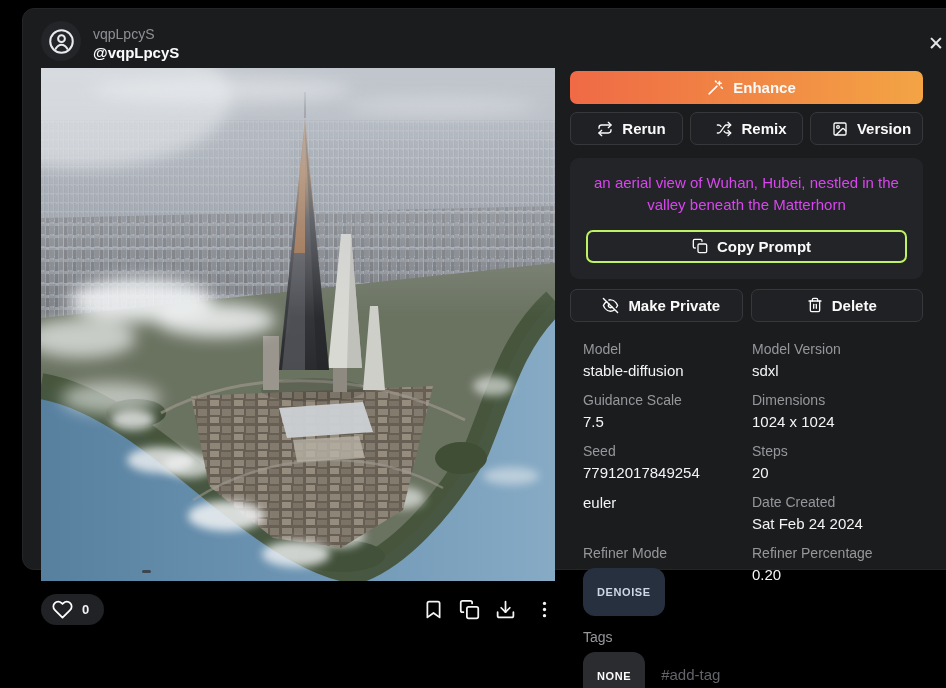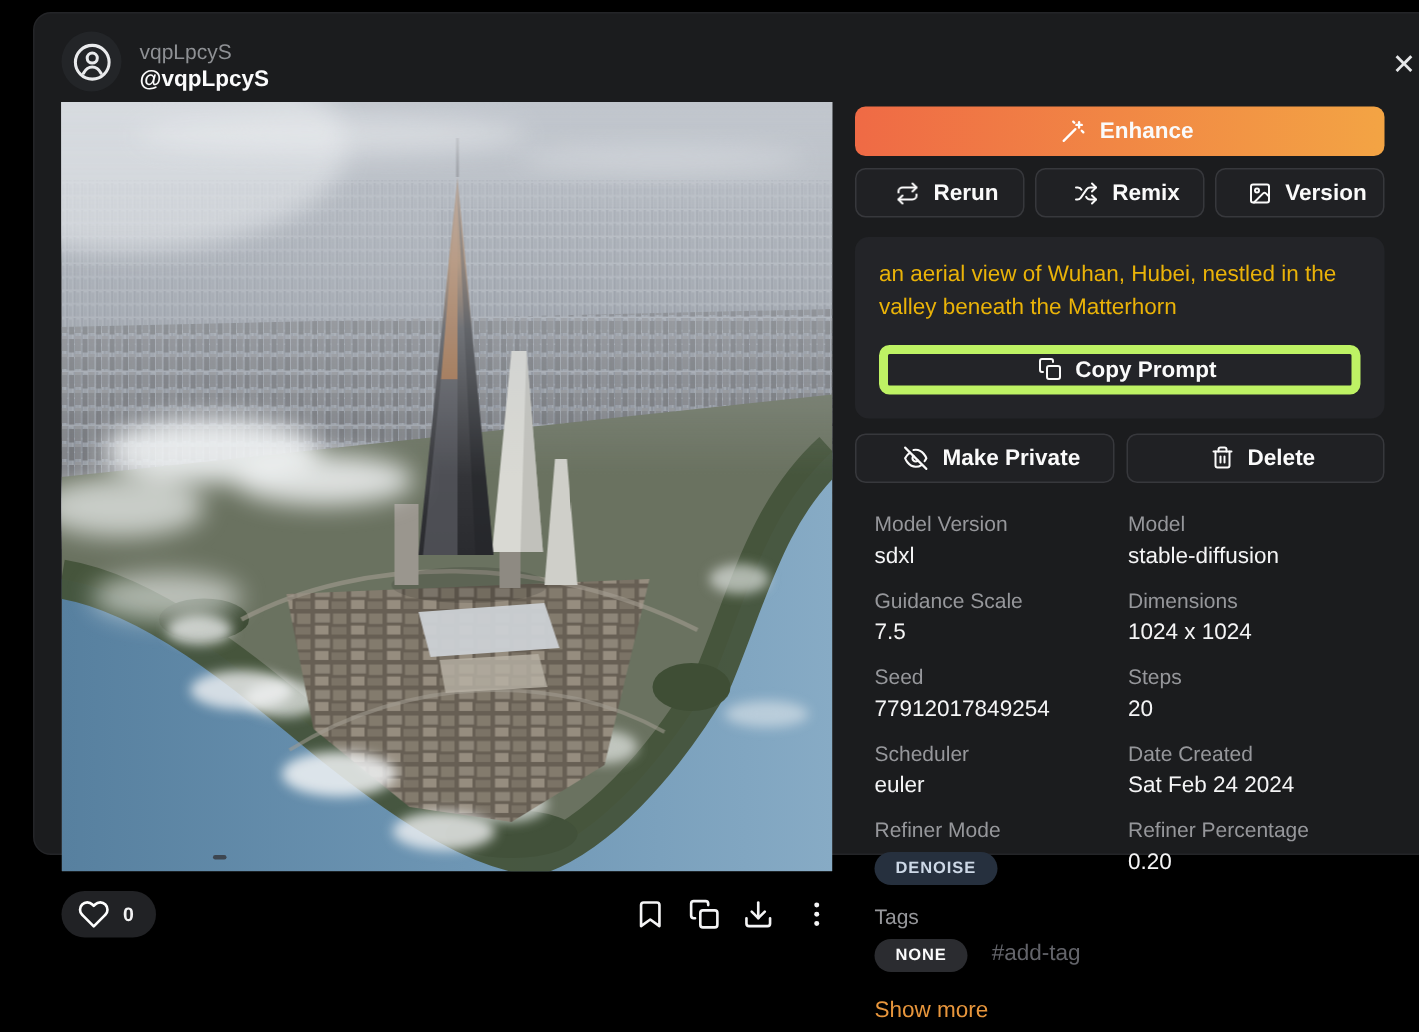--- a/index.html
+++ b/index.html
@@ -29,31 +29,31 @@
   
   .panel{position:absolute;left:547px;top:62px;width:353px;}
   .btn{display:flex;align-items:center;justify-content:center;gap:9px;height:33px;border-radius:7px;
     font-size:15px;font-weight:700;color:#fafafa;cursor:pointer;box-sizing:border-box;
     background:#202124;border:1px solid #37383c;font-family:inherit;padding-left:16px;}
   .btn svg{flex:none;}
   .enhance-btn{width:100%;background:linear-gradient(90deg,#ef6a45 0%,#f3a444 100%);border:none;}
   .btn-row{display:flex;gap:7px;margin-top:8px;}
   .btn-row .btn{flex:1;}
   .prompt-card{margin-top:13px;background:#232428;border-radius:9px;padding:14px 16px 16px;box-sizing:border-box;}
-  .prompt-text{font-size:15px;line-height:1.46;color:#eab308;}
-  .copy-prompt-btn{width:100%;margin-top:14px;background:transparent;border:6px solid #bef264;}
+  .prompt-text{font-size:15px;line-height:1.46;color:#d946ef;text-align:center;}
+  .copy-prompt-btn{width:100%;margin-top:14px;background:transparent;border:2px solid #bef264;}
   .row2{display:flex;gap:8px;margin-top:10px;}
   .row2 .btn{flex:1;}
   
   .details{margin-top:19px;padding-left:13px;}
   .dgrid{display:grid;grid-template-columns:169px 171px;row-gap:13px;}
   .f-label{font-size:14px;color:#96979b;margin-bottom:5px;}
   .f-value{font-size:15px;color:#f4f4f5;}
   .badge{display:inline-block;font-size:11px;font-weight:700;letter-spacing:.6px;border-radius:12px;
-    padding:5px 14px;margin-top:2px;text-align:center;}
+    padding:18px 14px;margin-top:2px;text-align:center;}
   .badge-denoise{background:#26303e;color:#cdd8e6;}
   .badge-none{background:#2b2c30;color:#fbfbfc;}
   .tags-sec{margin-top:13px;}
   .tags-row{display:flex;align-items:center;gap:16px;margin-top:0;}
   .add-tag{font-size:15px;color:#63646a;cursor:pointer;}
   .show-more{margin-top:17px;font-size:15px;font-weight:500;color:#e8963c;cursor:pointer;display:inline-block;}
 </style>
 </head>
 <body>
 
@@ -311,45 +311,44 @@
               <line x1="14" y1="11" x2="14" y2="17"></line>
           </svg>
         </span>
         <span>Delete</span>
       </button>
     </div>
 
     <div class="details">
       <div class="dgrid">
         <div class="field">
+          <div class="f-label">Model</div>
+          <div class="f-value">stable-diffusion</div>
+        </div>
+        <div class="field">
           <div class="f-label">Model Version</div>
           <div class="f-value">sdxl</div>
         </div>
         <div class="field">
-          <div class="f-label">Model</div>
-          <div class="f-value">stable-diffusion</div>
-        </div>
-        <div class="field">
           <div class="f-label">Guidance Scale</div>
           <div class="f-value">7.5</div>
         </div>
         <div class="field">
           <div class="f-label">Dimensions</div>
           <div class="f-value">1024 x 1024</div>
         </div>
         <div class="field">
           <div class="f-label">Seed</div>
           <div class="f-value">77912017849254</div>
         </div>
         <div class="field">
           <div class="f-label">Steps</div>
           <div class="f-value">20</div>
         </div>
         <div class="field">
-          <div class="f-label">Scheduler</div>
           <div class="f-value">euler</div>
         </div>
         <div class="field">
           <div class="f-label">Date Created</div>
           <div class="f-value">Sat Feb 24 2024</div>
         </div>
         <div class="field">
           <div class="f-label">Refiner Mode</div>
           <span class="badge badge-denoise">DENOISE</span>
         </div>

